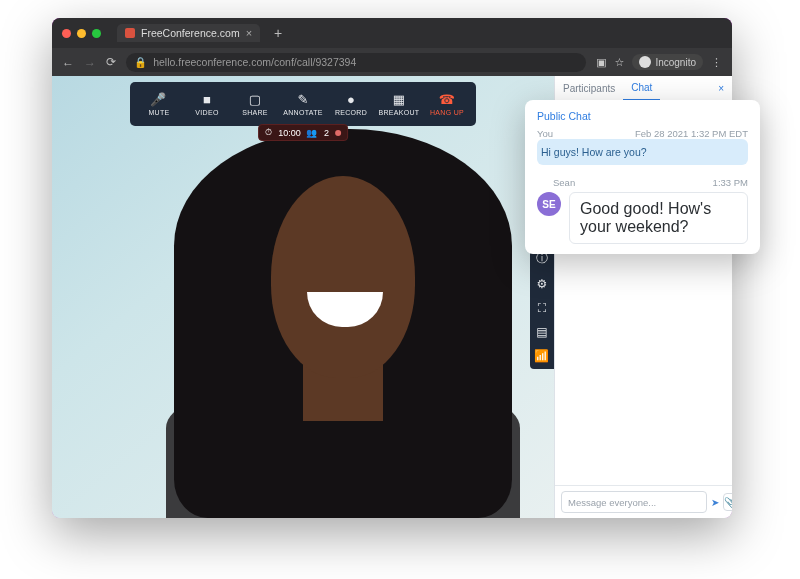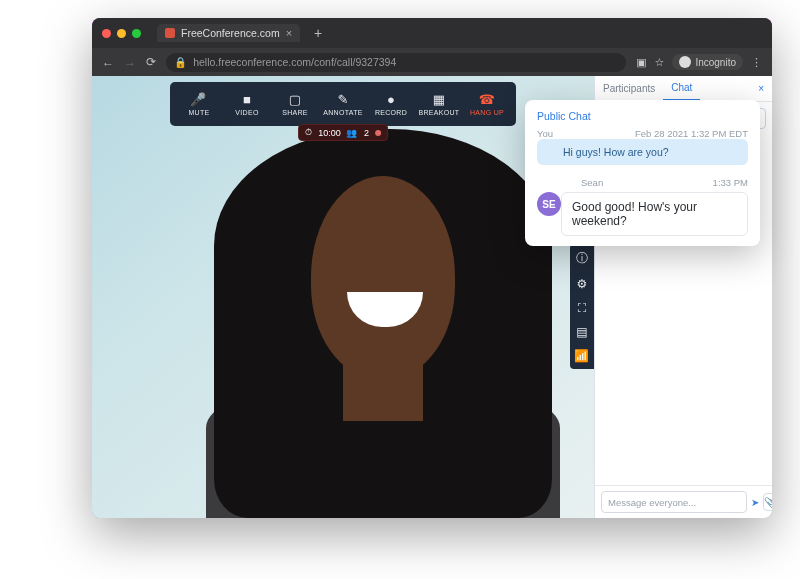--- a/index.html
+++ b/index.html
@@ -1,17 +1,17 @@
 <!DOCTYPE html>
 <html><head>
 <meta charset="utf-8">
 <style>
   * { box-sizing: border-box; margin: 0; padding: 0; font-family: -apple-system, BlinkMacSystemFont, "Segoe UI", Helvetica, Arial, sans-serif; }
   body { background: #fff; width: 800px; height: 579px; position: relative; overflow: hidden; }
-  .window { position: absolute; left: 52px; top: 18px; width: 680px; height: 500px; border-radius: 8px; background: #a21caf; box-shadow: 0 16px 50px rgba(0,0,0,.35); overflow: hidden; margin-left: 40px; }
+  .window { position: absolute; left: 52px; top: 18px; width: 680px; height: 500px; border-radius: 8px; background: #a21caf; box-shadow: 0 16px 50px rgba(0,0,0,.35); overflow: hidden; }
   
   .titlebar { height: 30px; background: #2e2e30; display: flex; align-items: center; padding: 0 10px; gap: 6px; }
   .traffic { width: 9px; height: 9px; border-radius: 50%; }
   .tl-close{background:#ff5f56;} .tl-min{background:#ffbd2e;} .tl-max{background:#27c93f;}
   .tab { margin-left: 10px; background: #3a3a3c; border-radius: 5px 5px 0 0; display:flex; align-items:center; padding:3px 8px; gap:6px; font-size:10.5px; color:#ddd;}
   .tab .fav{width:10px;height:10px;background:#d9523f;border-radius:2px;}
   .tab .x{font-size:11px;color:#aaa;}
   .newtab{color:#bbb;margin-left:8px;font-size:14px;}
   
   .addrbar{height:28px;background:#38383a;display:flex;align-items:center;padding:0 10px;gap:10px;font-size:11px;color:#ccc;}
@@ -50,25 +50,25 @@
   .msgs{flex:1;}
   .compose{display:flex;align-items:center;gap:4px;padding:5px 6px;border-top:1px solid #e4e8ec;}
   .compose input{flex:1;border:1px solid #d6dbe1;border-radius:4px;padding:4px 6px;font-size:9.5px;color:#555;height:22px;}
   .compose input::placeholder{color:#9aa2ab;}
   .cico{width:18px;height:18px;border:1px solid #d6dbe1;border-radius:4px;display:flex;align-items:center;justify-content:center;color:#6a87ad;font-size:10px;cursor:pointer;}
   .send{border:none;color:#3d82d6;}
   
   .popover{position:absolute;left:525px;top:100px;width:235px;background:#fff;border-radius:8px;box-shadow:0 10px 34px rgba(0,0,0,.25);padding:10px 12px;font-size:11px;}
   .poptitle{text-align:left;color:#2f7de1;font-size:10.5px;margin-bottom:6px;}
   .row1{display:flex;justify-content:space-between;color:#96a0aa;font-size:9.5px;}
-  .bubble-you{background:#d8ecfb;color:#2a5f8f;border-radius:6px;padding:7px 26px;margin-bottom:12px;font-size:10.5px;}
+  .bubble-you{background:#d8ecfb;color:#2a5f8f;border-radius:6px;padding:7px 4px;margin-bottom:12px;font-size:10.5px;}
   .row2{display:flex;justify-content:space-between;align-items:center;color:#96a0aa;font-size:9.5px;margin-bottom:4px;}
-  .msg2{display:flex;align-items:flex-start;}
+  .msg2{display:flex;gap:8px;align-items:flex-start;}
   .avatar{width:24px;height:24px;border-radius:50%;background:#8a6ed6;color:#fff;display:flex;align-items:center;justify-content:center;font-size:10px;font-weight:600;}
-  .bubble-other{background:#fff;border:1px solid #e3e7ec;border-radius:6px;padding:7px 10px;font-size:12px;color:#2b2f33;flex:1;}
+  .bubble-other{background:#fff;border:1px solid #e3e7ec;border-radius:6px;padding:7px 10px;font-size:16px;color:#2b2f33;flex:1;}
 </style>
 </head>
 <body>
 
 <div class="window">
 
   <div class="titlebar">
     <div class="traffic tl-close"></div>
     <div class="traffic tl-min"></div>
     <div class="traffic tl-max"></div>
@@ -179,20 +179,20 @@
 </div>
 
 <div class="popover">
   <div class="poptitle">Public Chat</div>
   <div class="row1">
     <span>You</span>
     <span>Feb 28 2021 1:32 PM EDT</span>
   </div>
   <div class="bubble-you">Hi guys! How are you?</div>
   <div class="row2">
-    <span style="margin-left:44px">Sean</span>
+    <span style="margin-left:16px">Sean</span>
     <span>1:33 PM</span>
   </div>
   <div class="msg2">
     <div class="avatar">SE</div>
     <div class="bubble-other">Good good! How's your weekend?</div>
   </div>
 </div>
 
 </body></html>

